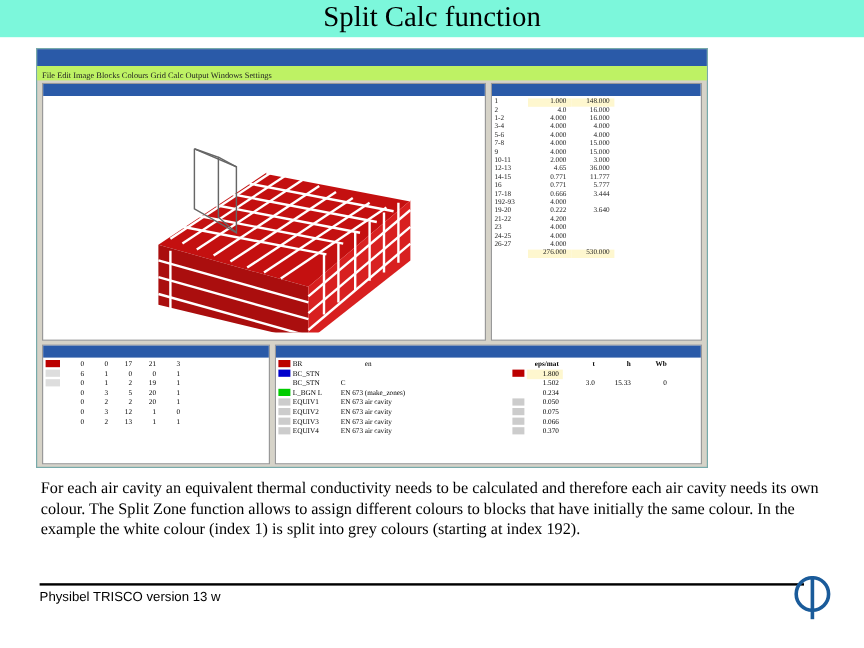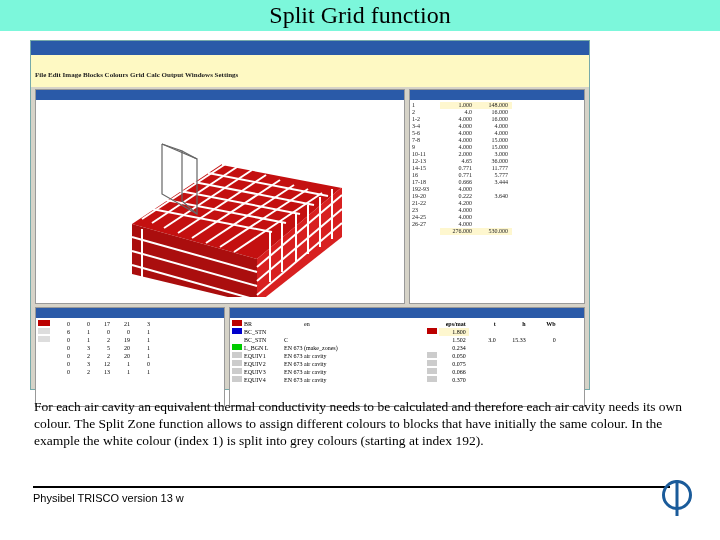--- a/index.html
+++ b/index.html
@@ -1,20 +1,20 @@
 <!DOCTYPE html>
 <html><head>
 <meta charset="utf-8">
 <style>
   * { box-sizing: border-box; }
   body { margin:0; width:720px; height:540px; background:#fff; font-family:"Times New Roman",serif; position:relative; }
   .slide-title { background:#7cf7db; font-size:24px; text-align:center; padding:2px 0; font-weight:normal; }
   .shot { position:absolute; left:30px; top:40px; width:560px; height:350px; border:1px solid #7aa; background:#d6d3c8; }
   .titlebar { height:14px; background:#2a5aa8; }
-  .menubar { height:12px; background:#fef9c3; font-size:7px; color:#222; padding:16px 4px;font-weight:bold; }
+  .menubar { height:12px; background:#bef264; font-size:7px; color:#222; padding:4px 4px; }
   .inner { position:relative; width:100%; height:calc(100% - 26px); }
   .pane { position:absolute; background:#f4f1ea; border:1px solid #999; }
   .view3d { left:4px; top:2px; width:370px; height:215px; background:#fff; }
   .view3d-title { height:10px; background:#2a5aa8; }
   .v3d-canvas { position:absolute; left:6px; top:14px; right:6px; bottom:6px; background:#fff; overflow:hidden; }
   .cube { position:absolute; left:80px; top:25px; width:230px; height:175px; }
   .tbl { left:378px; top:2px; width:176px; height:215px; background:#fff; overflow:hidden; }
   .tbl-title { height:10px; background:#2a5aa8; }
   .tbl-body { padding:2px; }
   .trow { display:flex; font-size:6px; line-height:7px; color:#222; }
@@ -40,21 +40,21 @@
   .desc { position:absolute; left:34px; top:398px; width:662px; font-size:13.5px; line-height:17px; color:#000; }
   .hr { position:absolute; left:33px; top:486px; width:637px; height:1.5px; background:#000; }
   .footer { position:absolute; left:33px; top:492px; font-family:Arial,sans-serif; font-size:11px; color:#000; }
   .logo { position:absolute; right:24px; top:480px; width:34px; height:34px; }
   .logo-circle{width:30px;height:30px;border:3px solid #1a5b9a;border-radius:50%;position:relative;}
   .logo-stem{position:absolute;left:50%;top:-3px;width:3px;height:36px;background:#1a5b9a;transform:translateX(-50%);}
 </style>
 </head>
 <body>
 
-<div class="slide-title">Split Grid function</div>
+<div class="slide-title">Split Calc function</div>
 
 <div class="shot">
   <div class="titlebar"></div>
   <div class="menubar">File  Edit  Image  Blocks  Colours  Grid  Calc  Output  Windows  Settings</div>
   <div class="inner">
     <div class="pane view3d">
       <div class="view3d-title"></div>
       <div class="v3d-canvas">
         <svg class="cube" viewBox="0 0 230 175">
           <polygon points="10,95 100,35 220,58 135,130" fill="#c41010"></polygon>

